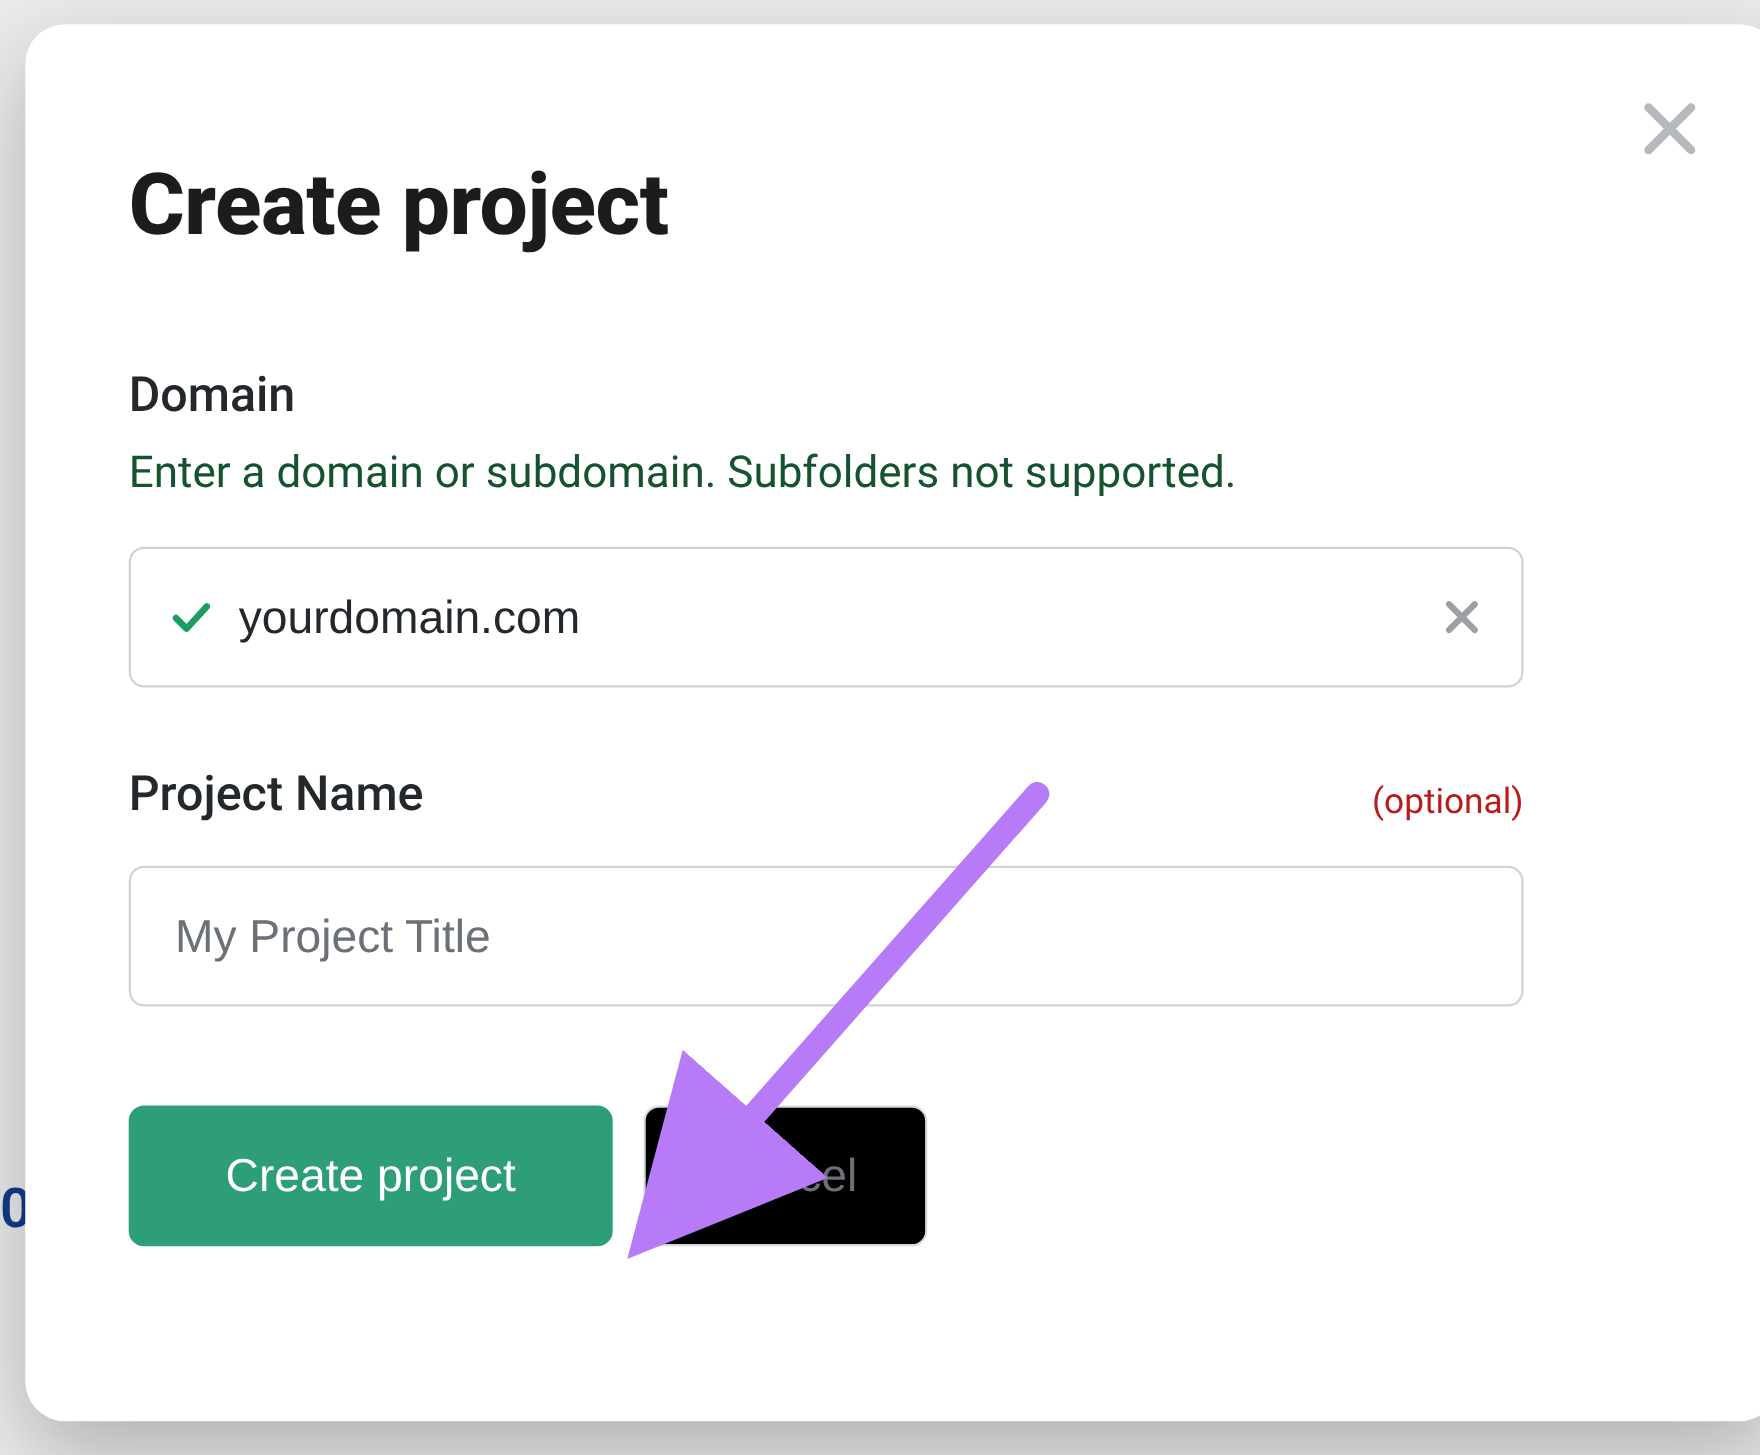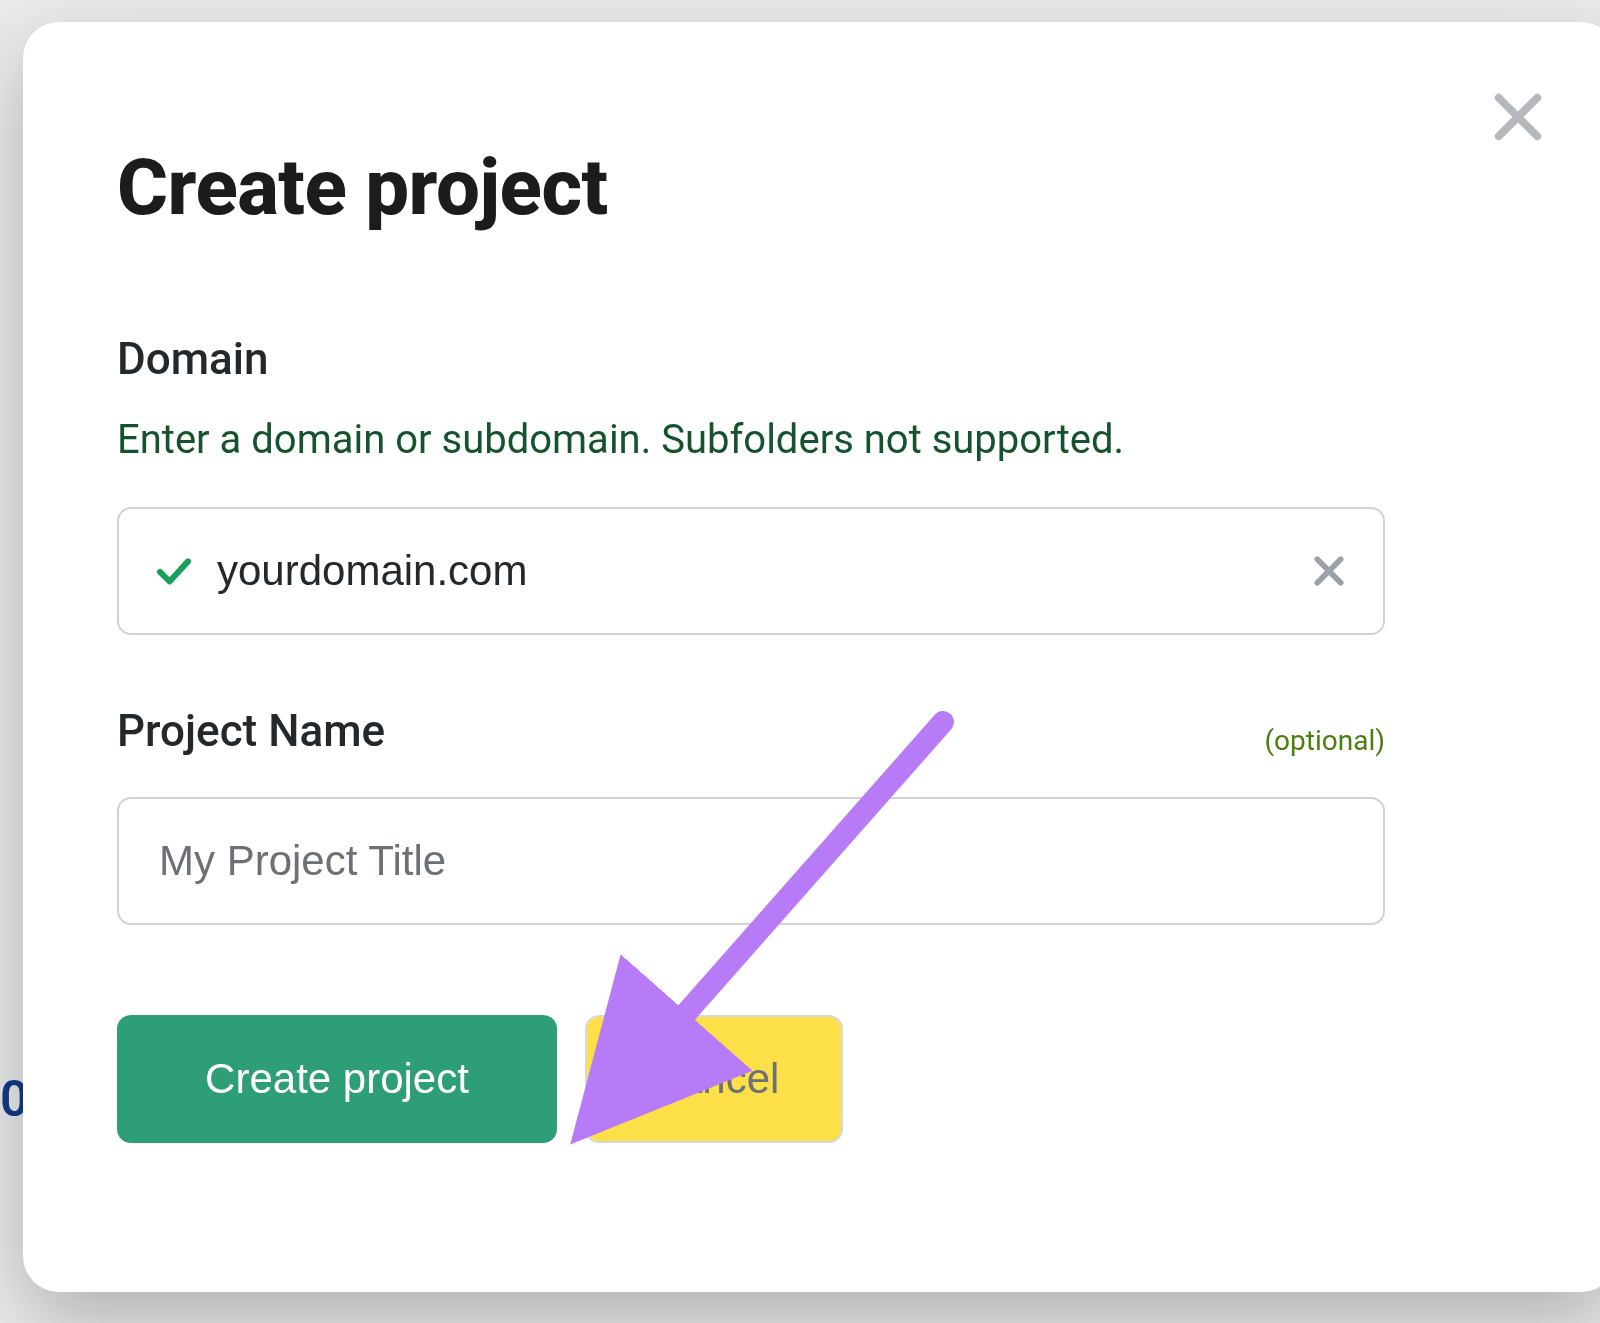--- a/index.html
+++ b/index.html
@@ -54,40 +54,40 @@
       font-weight: 800;
       color: #1a1c1e;
       letter-spacing: -0.5px;
       margin-bottom: 100px;
     }
     .field-block { margin-bottom: 70px; }
     .field-label {
       font-size: 44px;
       font-weight: 500;
       color: #23282c;
-      margin-bottom: 28px;
+      margin-bottom: 18px;
     }
     .field-help {
       font-size: 40px;
       font-weight: 400;
       color: #14532d;
       margin-bottom: 38px;
       line-height: 1.35;
     }
     .label-row {
       display: flex;
       justify-content: space-between;
       align-items: flex-end;
       margin-bottom: 24px;
       width: 1268px;
     }
     .label-row .field-label { margin-bottom: 0; }
     .optional {
-      font-size: 28px;
-      color: #4d7c0f;
+      font-size: 32px;
+      color: #b91c1c;
     }
     .input-wrap {
       position: relative;
       width: 1268px;
       height: 128px;
       border: 2px solid #cfd3d7;
       border-radius: 14px;
       display: flex;
       align-items: center;
       padding: 0 110px 0 60px;
@@ -140,21 +140,21 @@
       justify-content: center;
       cursor: pointer;
       border: none;
     }
     .btn-primary {
       background: #2e9e76;
       color: #ffffff;
       min-width: 440px;
     }
     .btn-secondary {
-      background: #fde047;
+      background: #000000;
       color: #6b7177;
       border: 2px solid #d6d9dc;
       min-width: 258px;
     }
     .arrow-annot {
       position: absolute;
       left: 560px;
       top: 690px;
       width: 400px;
       height: 430px;

